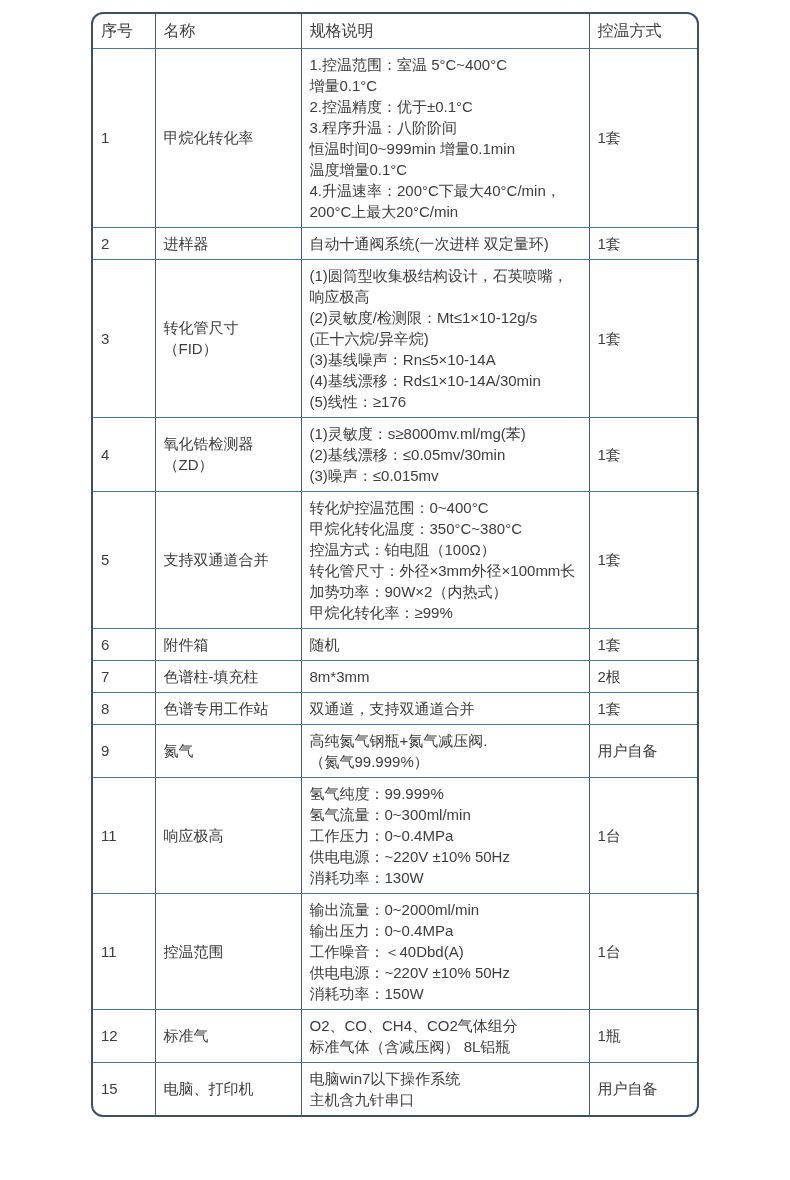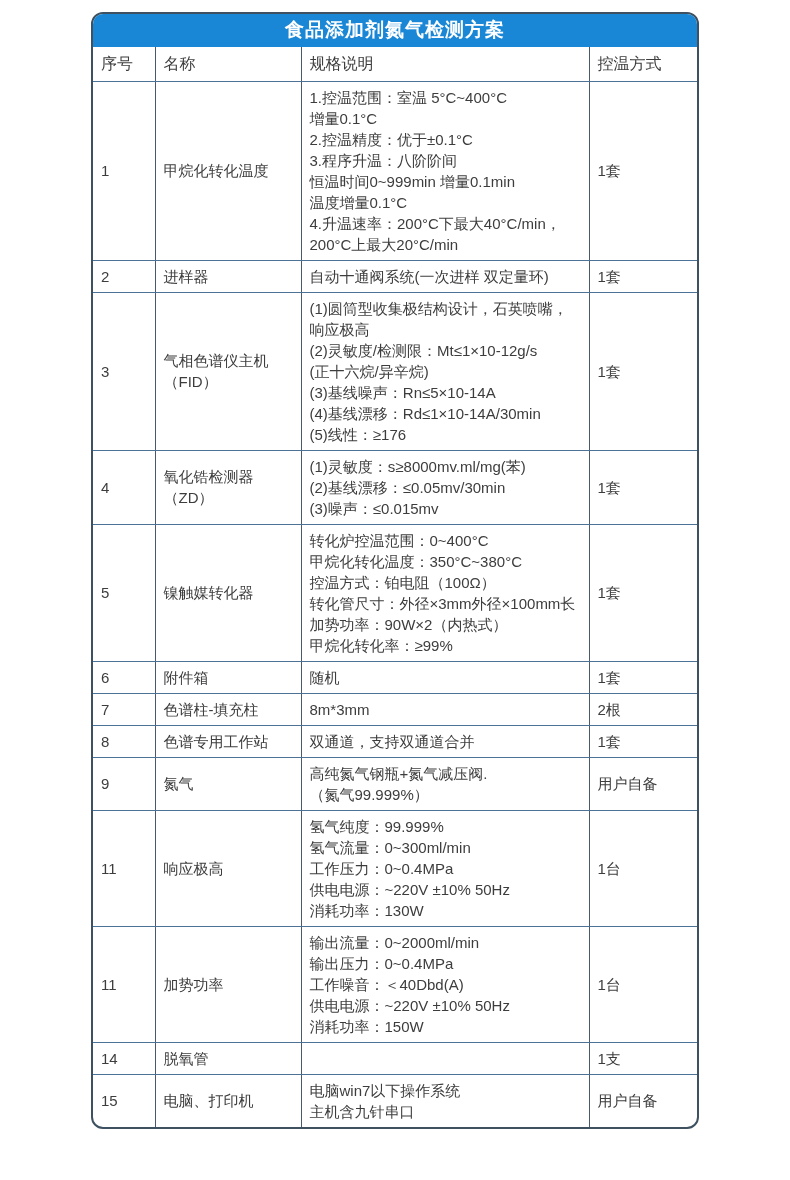--- a/index.html
+++ b/index.html
@@ -62,79 +62,78 @@
   .c-name{padding-left:12px;}
   .c-spec{white-space:pre-line;}
   .c-qty{padding-left:9px;}
   .spec-table tbody tr{min-height:28px;}
   .r-single td{height:30px;}
 </style>
 </head>
 <body>
 
 <div class="sheet">
-  <div class="titlebar">食品添加剂氮气检测方案</div>
   <table class="spec-table">
     <colgroup>
       <col style="width:62px">
       <col style="width:146px">
       <col style="width:288px">
       <col style="width:108px">
     </colgroup>
     <thead>
       <tr>
         <th class="c-no">序号</th>
         <th class="c-name">名称</th>
         <th class="c-spec">规格说明</th>
         <th class="c-qty">控温方式</th>
       </tr>
     </thead>
     <tbody>
       <tr>
         <td class="c-no">1</td>
-        <td class="c-name">甲烷化转化温度</td>
+        <td class="c-name">甲烷化转化率</td>
         <td class="c-spec">1.控温范围：室温 5°C~400°C
 增量0.1°C
 2.控温精度：优于±0.1°C
 3.程序升温：八阶阶间
 恒温时间0~999min 增量0.1min
 温度增量0.1°C
 4.升温速率：200°C下最大40°C/min，
 200°C上最大20°C/min</td>
         <td class="c-qty">1套</td>
       </tr>
       <tr class="r-single">
         <td class="c-no">2</td>
         <td class="c-name">进样器</td>
         <td class="c-spec">自动十通阀系统(一次进样 双定量环)</td>
         <td class="c-qty">1套</td>
       </tr>
       <tr>
         <td class="c-no">3</td>
-        <td class="c-name">气相色谱仪主机（FID）</td>
+        <td class="c-name">转化管尺寸（FID）</td>
         <td class="c-spec">(1)圆筒型收集极结构设计，石英喷嘴，
 响应极高
 (2)灵敏度/检测限：Mt≤1×10-12g/s
 (正十六烷/异辛烷)
 (3)基线噪声：Rn≤5×10-14A
 (4)基线漂移：Rd≤1×10-14A/30min
 (5)线性：≥176</td>
         <td class="c-qty">1套</td>
       </tr>
       <tr>
         <td class="c-no">4</td>
         <td class="c-name">氧化锆检测器（ZD）</td>
         <td class="c-spec">(1)灵敏度：s≥8000mv.ml/mg(苯)
 (2)基线漂移：≤0.05mv/30min
 (3)噪声：≤0.015mv</td>
         <td class="c-qty">1套</td>
       </tr>
       <tr>
         <td class="c-no">5</td>
-        <td class="c-name">镍触媒转化器</td>
+        <td class="c-name">支持双通道合并</td>
         <td class="c-spec">转化炉控温范围：0~400°C
 甲烷化转化温度：350°C~380°C
 控温方式：铂电阻（100Ω）
 转化管尺寸：外径×3mm外径×100mm长
 加势功率：90W×2（内热式）
 甲烷化转化率：≥99%</td>
         <td class="c-qty">1套</td>
       </tr>
       <tr class="r-single">
         <td class="c-no">6</td>
@@ -166,33 +165,34 @@
         <td class="c-name">响应极高</td>
         <td class="c-spec">氢气纯度：99.999%
 氢气流量：0~300ml/min
 工作压力：0~0.4MPa
 供电电源：~220V ±10% 50Hz
 消耗功率：130W</td>
         <td class="c-qty">1台</td>
       </tr>
       <tr>
         <td class="c-no">11</td>
-        <td class="c-name">加势功率</td>
+        <td class="c-name">控温范围</td>
         <td class="c-spec">输出流量：0~2000ml/min
 输出压力：0~0.4MPa
 工作噪音：＜40Dbd(A)
 供电电源：~220V ±10% 50Hz
 消耗功率：150W</td>
         <td class="c-qty">1台</td>
       </tr>
-      <tr class="r-single">
-        <td class="c-no">14</td>
-        <td class="c-name">脱氧管</td>
-        <td class="c-spec"></td>
-        <td class="c-qty">1支</td>
+      <tr>
+        <td class="c-no">12</td>
+        <td class="c-name">标准气</td>
+        <td class="c-spec">O2、CO、CH4、CO2气体组分
+标准气体（含减压阀） 8L铝瓶</td>
+        <td class="c-qty">1瓶</td>
       </tr>
       <tr>
         <td class="c-no">15</td>
         <td class="c-name">电脑、打印机</td>
         <td class="c-spec">电脑win7以下操作系统
 主机含九针串口</td>
         <td class="c-qty">用户自备</td>
       </tr>
     </tbody>
   </table>

